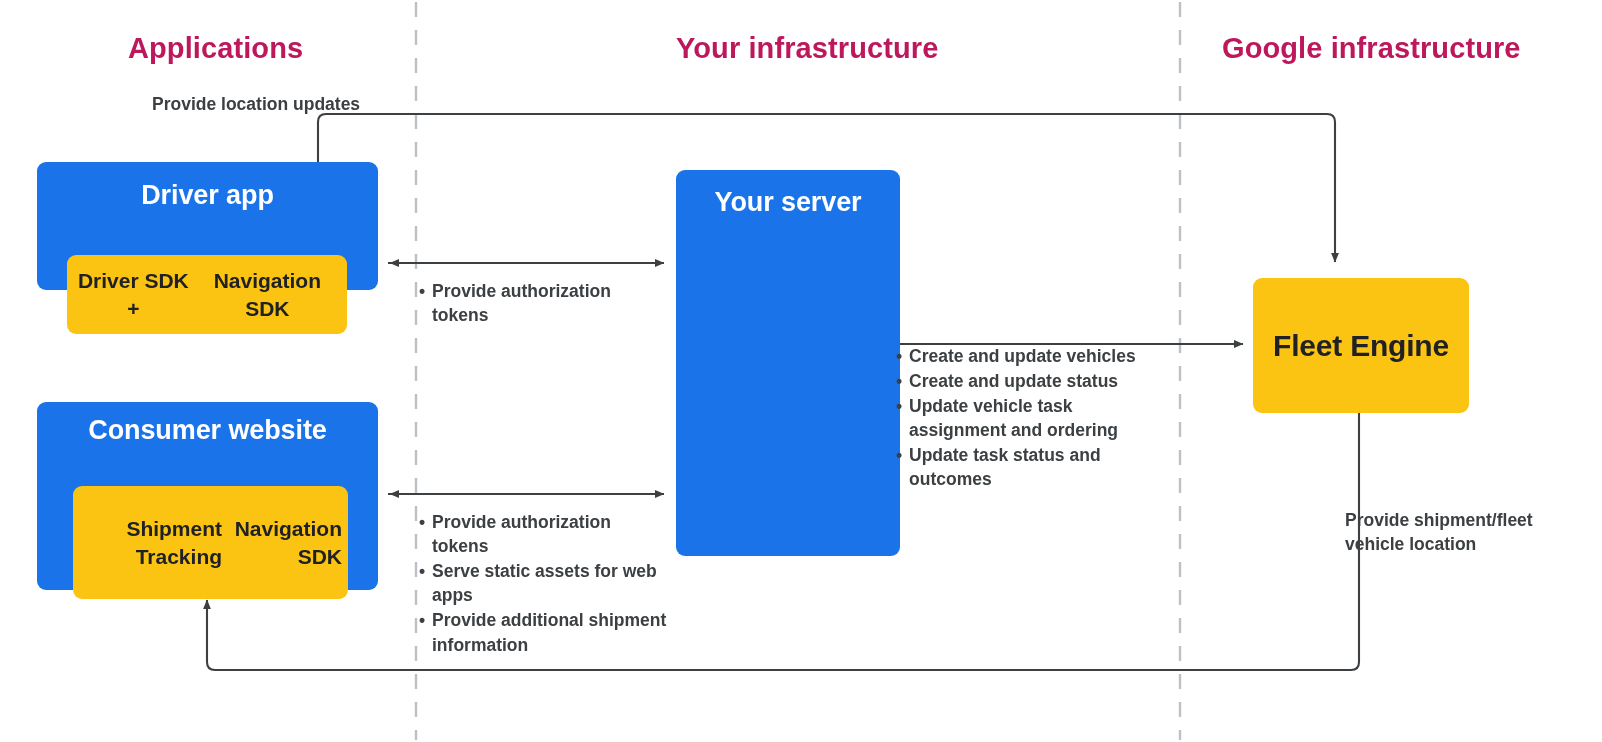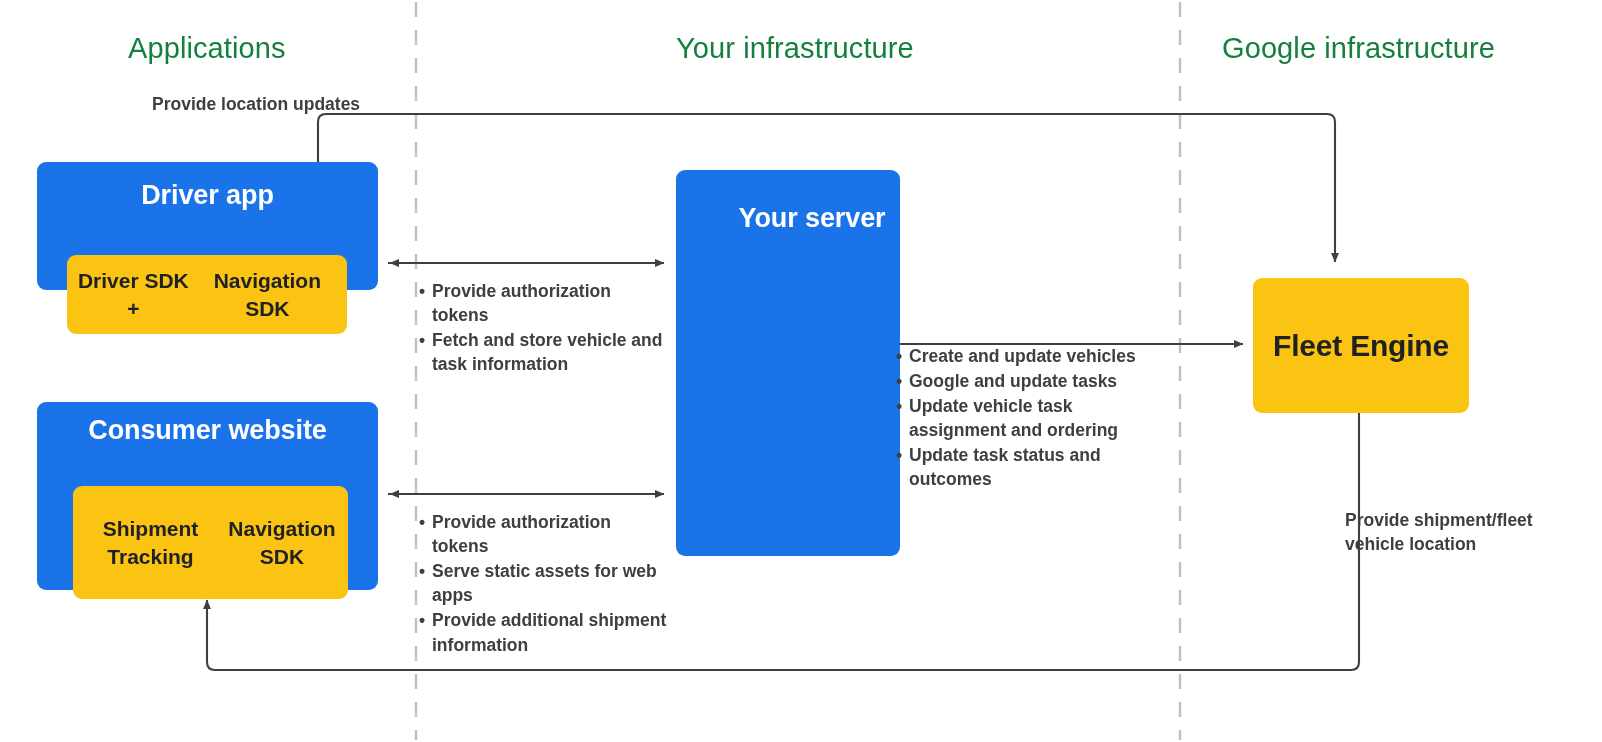--- a/index.html
+++ b/index.html
@@ -26,22 +26,22 @@
     top: 0;
     width: 1602px;
     height: 742px;
     pointer-events: none;
   }
 
   
   .zone-title {
     position: absolute;
     font-size: 29px;
-    font-weight: 400;
-    color: #15803d;
+    font-weight: 700;
+    color: #be185d;
     white-space: nowrap;
     letter-spacing: 0.1px;
   }
   #zone-applications   { left: 128px; top: 32px; }
   #zone-your-infra     { left: 676px; top: 32px; }
   #zone-google-infra   { left: 1222px; top: 32px; }
 
   
   .blue-box {
     position: absolute;
@@ -75,25 +75,25 @@
   }
 
   
   #driver-app { left: 37px; top: 162px; width: 341px; height: 128px; }
   #driver-app .blue-box-title { top: 18px; }
   #driver-app-sdk { left: 30px; top: 69px; width: 280px; height: 79px; }
 
   
   #consumer-website { left: 37px; top: 402px; width: 341px; height: 188px; }
   #consumer-website .blue-box-title { top: 13px; }
-  #consumer-website-sdk { left: 36px; top: 60px; width: 275px; height: 113px; }
+  #consumer-website-sdk { left: 36px; top: 60px; width: 275px; height: 113px; text-align: right; }
 
   
   #your-server { left: 676px; top: 170px; width: 224px; height: 386px; }
-  #your-server .blue-box-title { top: 33px; margin-left: 24px; }
+  #your-server .blue-box-title { top: 17px; }
 
   
   #fleet-engine {
     position: absolute;
     left: 1253px; top: 278px; width: 216px; height: 135px;
     background: #fbc413;
     border-radius: 9px;
     display: flex;
     align-items: center;
     justify-content: center;
@@ -210,31 +210,30 @@
   </div>
 
   <div id="fleet-engine">
     <span>Fleet Engine</span>
   </div>
 
   <div class="anno" id="label-location-updates">Provide location updates</div>
 
   <ul class="bullets" id="bullets-driver">
     <li>Provide authorization tokens</li>
-    <li>Fetch and store vehicle and task information</li>
   </ul>
 
   <ul class="bullets" id="bullets-consumer">
     <li>Provide authorization tokens</li>
     <li>Serve static assets for web apps</li>
     <li>Provide additional shipment information</li>
   </ul>
 
   <ul class="bullets" id="bullets-server">
     <li>Create and update vehicles</li>
-    <li>Google and update tasks</li>
+    <li>Create and update status</li>
     <li>Update vehicle task assignment and ordering</li>
     <li>Update task status and outcomes</li>
   </ul>
 
   <div class="anno wrap" id="label-shipment-fleet">Provide shipment/fleet vehicle location</div>
 
 </div>
 
 </body></html>

